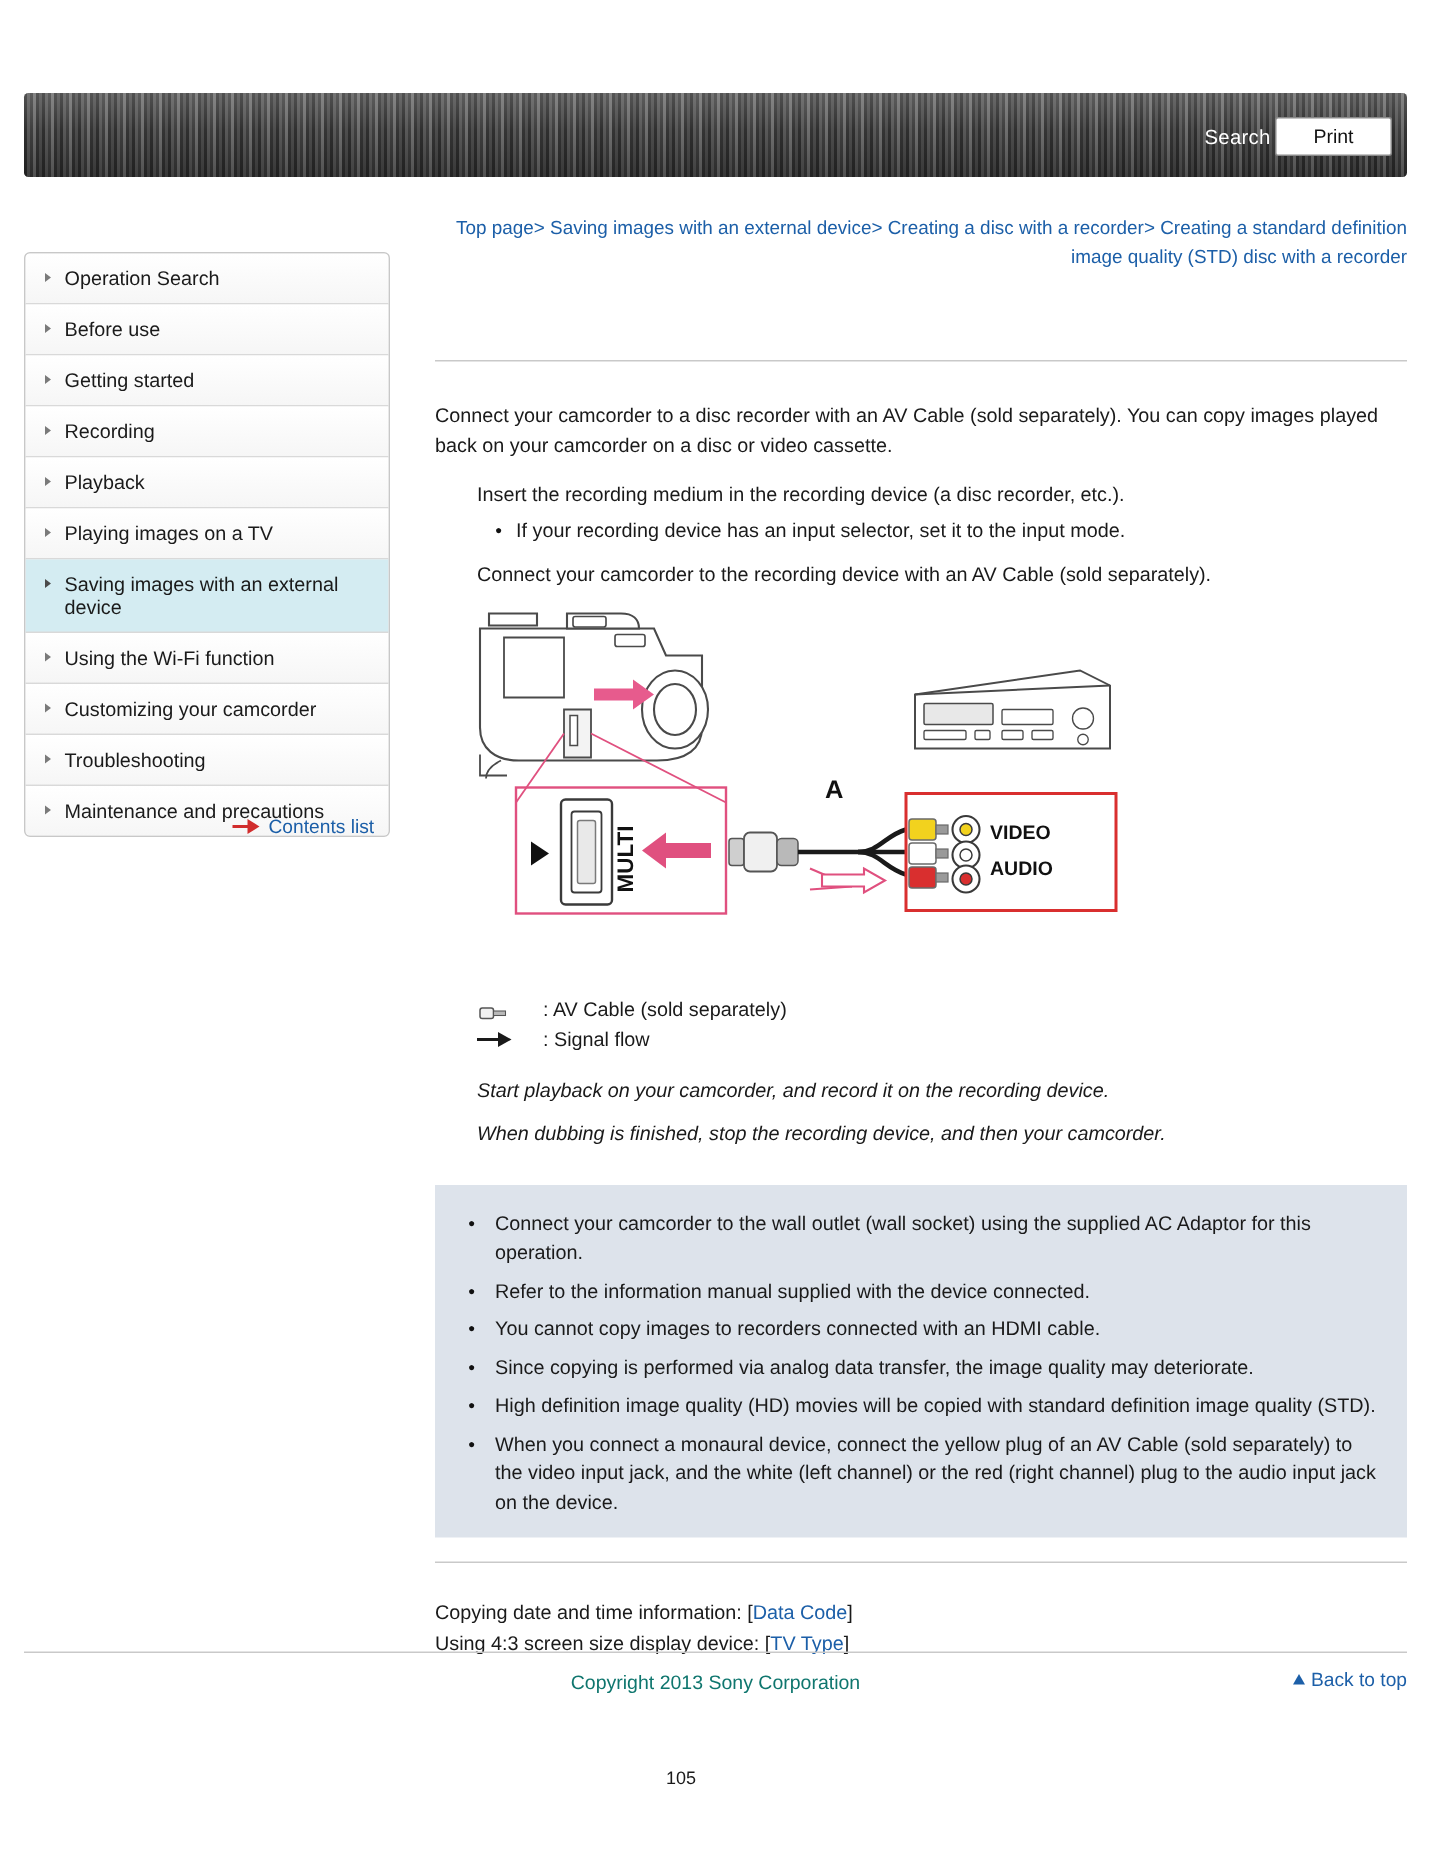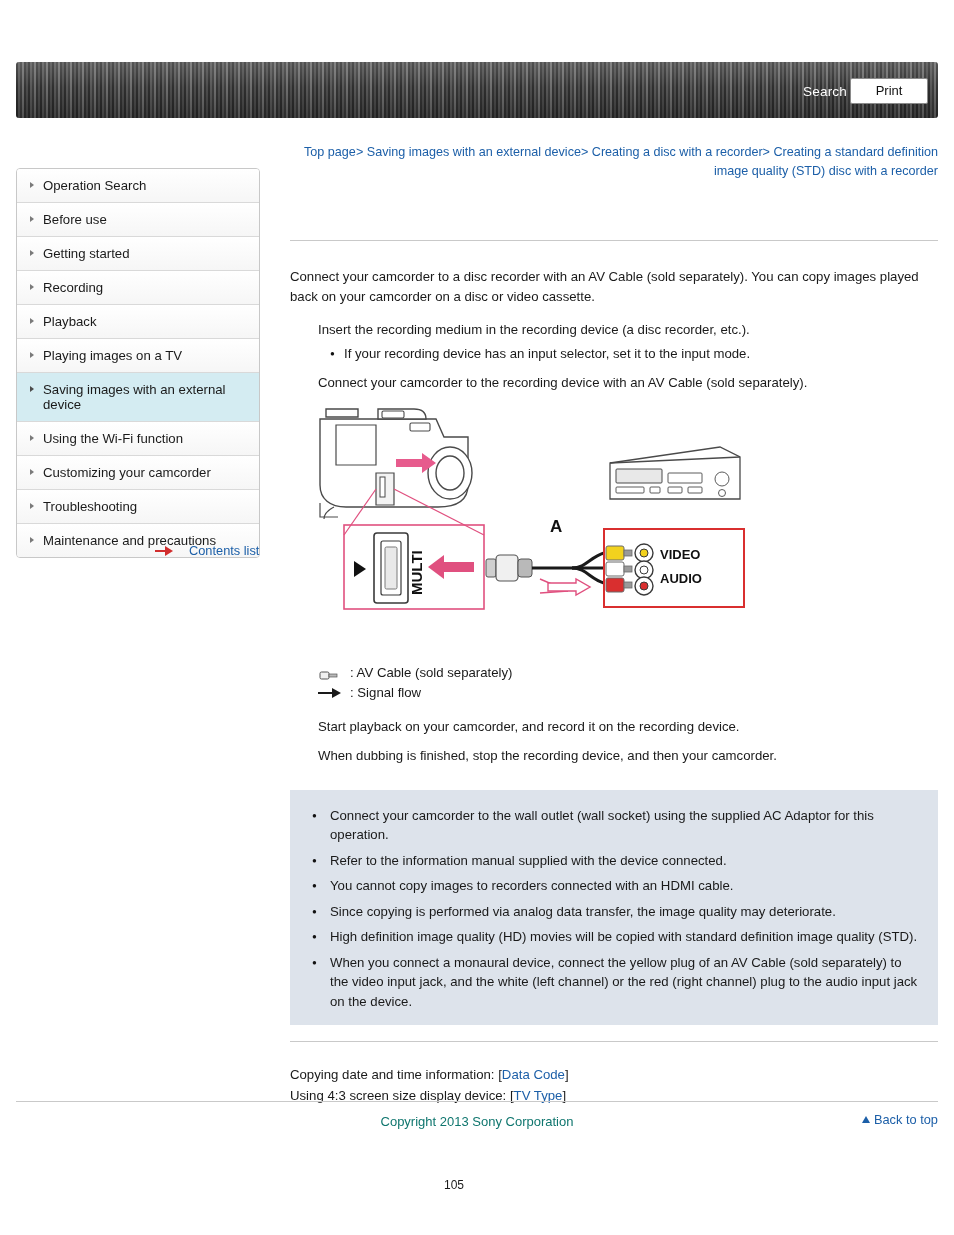--- a/index.html
+++ b/index.html
@@ -118,21 +118,21 @@
     border-bottom: 3.5px solid transparent;
   }
   .side-item.active .arrow { border-left-color: #4b4b4b; }
 
   .contents-list {
     position: absolute;
     left: 155px;
     top: 543px;
     display: flex;
     align-items: center;
-    gap: 16px;
+    gap: 6px;
     font-size: 12.8px;
   }
   .contents-list .clink {
     color: #1c5fa8;
     text-decoration: none;
   }
   .arrow-red {
     position: relative;
     display: inline-block;
     width: 18px;
@@ -202,21 +202,21 @@
   }
 
   .legend {
     margin-left: 28px;
     font-size: 13.2px;
     line-height: 20px;
   }
   .legend-row {
     display: flex;
     align-items: center;
-    gap: 6px;
+    gap: 18px;
   }
   .legend-bullet {
     position: relative;
     padding-left: 22px;
     margin-top: 4px;
   }
   .legend-bullet:before {
     content: "\25CF";
     position: absolute;
     left: 8px; top: 0;
@@ -248,21 +248,21 @@
     display: inline-block;
     width: 26px;
     height: 12px;
   }
 
   .after-steps {
     margin: 14px 0 0 28px;
     font-size: 13.2px;
     line-height: 19.5px;
   }
-  .after-steps p { margin: 0 0 10px 0; }
+  .after-steps p { margin: 0 0 10px 0; font-style: italic; }
 
   
   .notebox {
     margin-top: 24px;
     background: #dde3eb;
     padding: 16px 18px 14px 18px;
   }
   .notebox ul {
     margin: 0;
     padding: 0;

